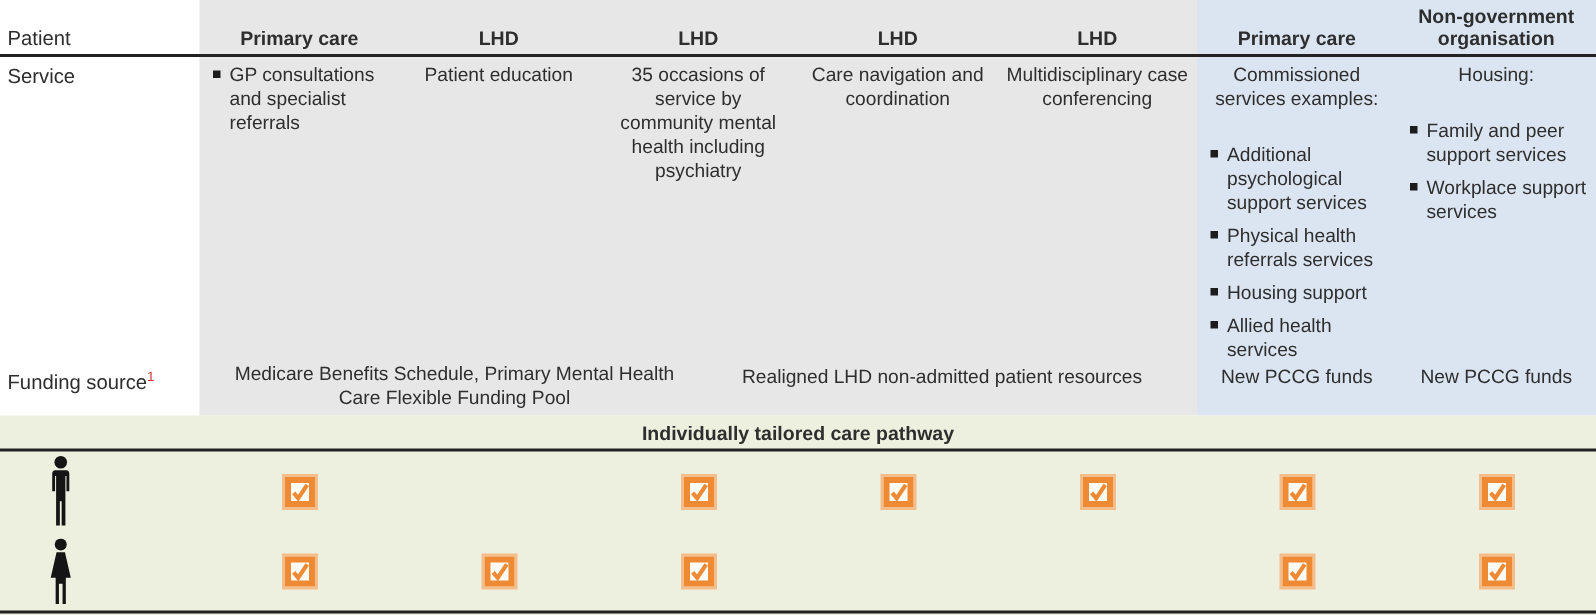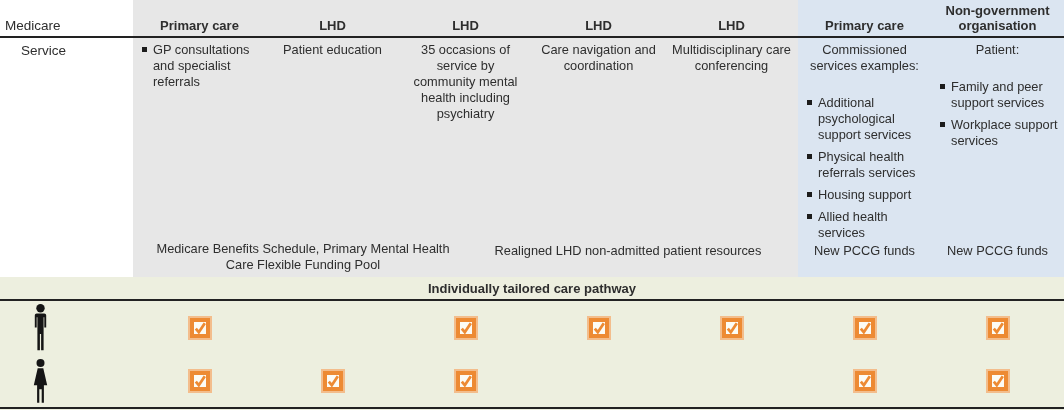--- a/index.html
+++ b/index.html
@@ -24,21 +24,21 @@
   .header-row { top:0; height:36px; }
   .head { display:flex; align-items:flex-end; justify-content:center; text-align:center;
           font-weight:bold; font-size:13px; line-height:15px; padding:0 4px 3px 4px; }
   .head-label { display:flex; align-items:flex-end; justify-content:flex-start;
           font-size:13.5px; padding:0 0 3px 5px; }
 
   
   .service-row { top:38px; height:200px; }
   .svc { font-size:12.8px; line-height:16px; padding-top:4px; }
   .svc-center { text-align:center; padding-left:6px; padding-right:6px; }
-  .svc-label { font-size:13.5px; padding-left:21px; padding-top:5px; }
+  .svc-label { font-size:13.5px; padding-left:5px; padding-top:5px; }
   .svc-intro { text-align:center; margin-bottom:21px; }
   .bullet-item { display:flex; align-items:flex-start; padding:0 2px 0 9px; margin-bottom:6px; text-align:left; }
   .bullet { width:5px; height:5px; background:#1c1c1c; margin:5px 6px 0 0; flex-shrink:0; }
 
   
   .funding-row { position:absolute; top:238px; left:0; width:1064px; height:39px; font-size:12.8px; line-height:16px; }
   .fund { position:absolute; top:3px; text-align:center; }
   .fund-label { position:absolute; top:5px; left:5px; font-size:13.5px; }
   .fund-label sup { color:#d6372e; font-size:9px; }
   .fund-medicare  { left:152px; width:302px; }
@@ -64,21 +64,21 @@
 </head>
 <body>
 
 <div class="figure">
 
   <div class="bg bg-gray"></div>
   <div class="bg bg-blue"></div>
   <div class="bg bg-beige"></div>
 
   <div class="grid header-row">
-    <div class="head-label">Medicare</div>
+    <div class="head-label">Patient</div>
     <div class="head">Primary care</div>
     <div class="head">LHD</div>
     <div class="head">LHD</div>
     <div class="head">LHD</div>
     <div class="head">LHD</div>
     <div class="head">Primary care</div>
     <div class="head">Non-government organisation</div>
   </div>
   <div class="rule rule-header"></div>
 
@@ -88,21 +88,21 @@
     <div class="svc">
       <div class="bullet-item">
         <span class="bullet"></span>
         <span>GP consultations and specialist referrals</span>
       </div>
     </div>
 
     <div class="svc svc-center">Patient education</div>
     <div class="svc svc-center">35 occasions of service by community mental health including psychiatry</div>
     <div class="svc svc-center">Care navigation and coordination</div>
-    <div class="svc svc-center">Multidisciplinary care conferencing</div>
+    <div class="svc svc-center">Multidisciplinary case conferencing</div>
 
     <div class="svc">
       <div class="svc-intro">Commissioned services examples:</div>
       <div class="bullet-item">
         <span class="bullet"></span>
         <span>Additional psychological support services</span>
       </div>
       <div class="bullet-item">
         <span class="bullet"></span>
         <span>Physical health referrals services</span>
@@ -111,33 +111,36 @@
         <span class="bullet"></span>
         <span>Housing support</span>
       </div>
       <div class="bullet-item">
         <span class="bullet"></span>
         <span>Allied health services</span>
       </div>
     </div>
 
     <div class="svc">
-      <div class="svc-intro">Patient:</div>
+      <div class="svc-intro">Housing:</div>
       <div class="bullet-item">
         <span class="bullet"></span>
         <span>Family and peer support services</span>
       </div>
       <div class="bullet-item">
         <span class="bullet"></span>
         <span>Workplace support services</span>
       </div>
     </div>
   </div>
 
   <div class="funding-row">
+    <div class="fund-label">
+      <span>Funding source</span><sup>1</sup>
+    </div>
     <div class="fund fund-medicare">Medicare Benefits Schedule, Primary Mental Health Care Flexible Funding Pool</div>
     <div class="fund fund-realigned">Realigned LHD non-admitted patient resources</div>
     <div class="fund fund-pccg-1">New PCCG funds</div>
     <div class="fund fund-pccg-2">New PCCG funds</div>
   </div>
 
   <div class="pathway-band">
     <span>Individually tailored care pathway</span>
   </div>
   <div class="rule rule-band"></div>

